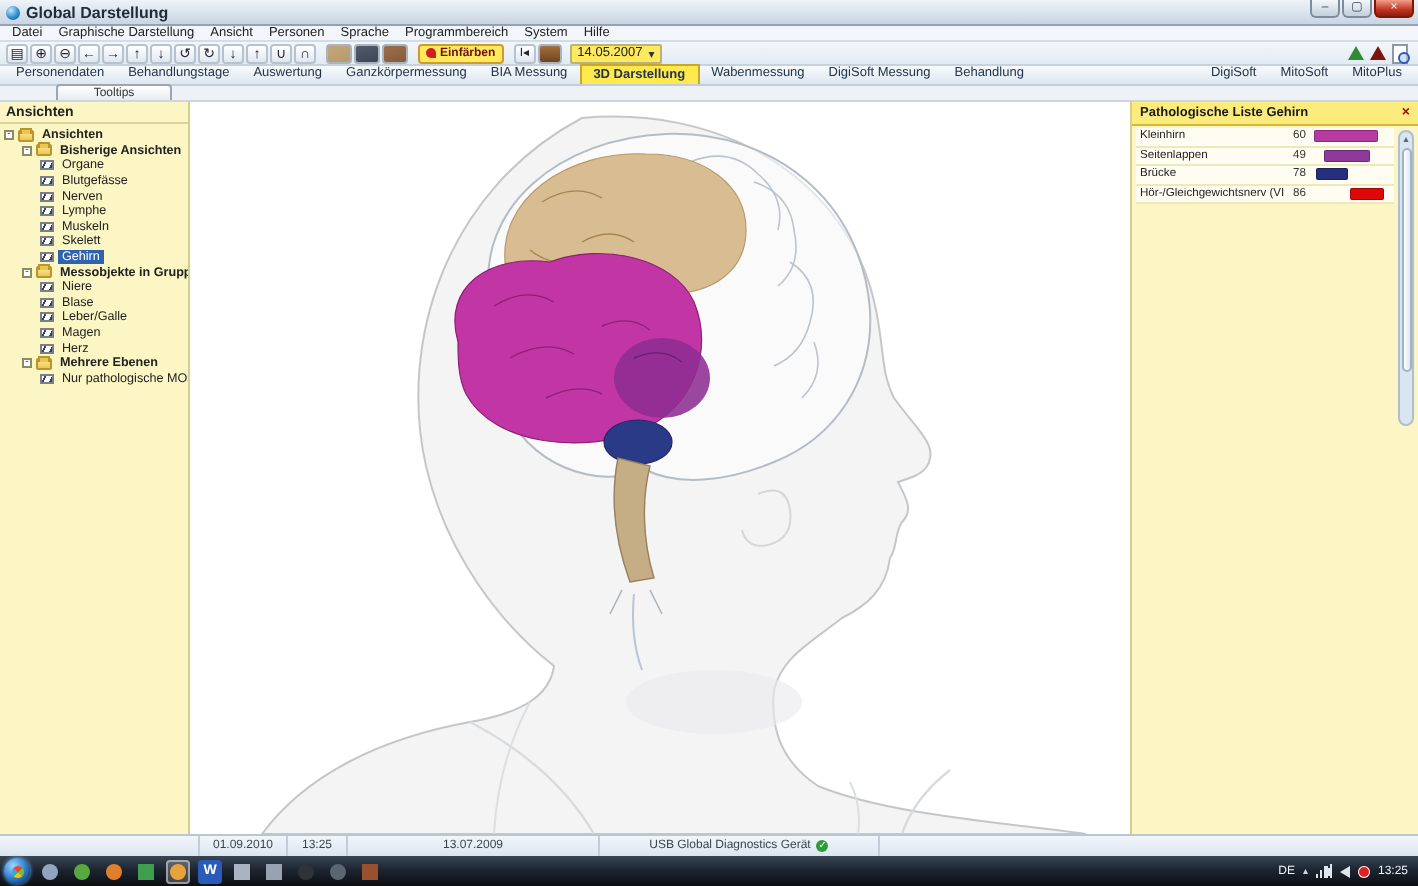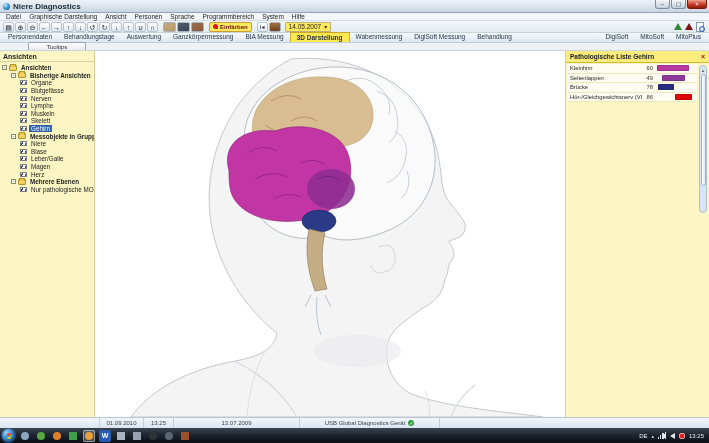--- a/index.html
+++ b/index.html
@@ -124,21 +124,21 @@
   .spk::before { content:""; position:absolute; left:-8px; top:-2px; width:3px; height:4px; background:#dfe7ee; }
   .reddot { width:6px; height:6px; border-radius:50%; background:#d22; box-shadow:0 0 0 .5px #fff inset; }
 </style>
 </head>
 <body>
 
 <div class="window">
 
   <div class="titlebar">
     <span class="appicon"></span>
-    <span class="wtitle">Niere Diagnostics</span>
+    <span class="wtitle">Global Darstellung</span>
     <span class="winbtns">
       <span class="wbtn">–</span>
       <span class="wbtn">▢</span>
       <span class="wbtn close">×</span>
     </span>
   </div>
 
   <div class="menubar" id="menubar">
       <span class="menu-item">Datei</span>
       <span class="menu-item">Graphische Darstellung</span>

